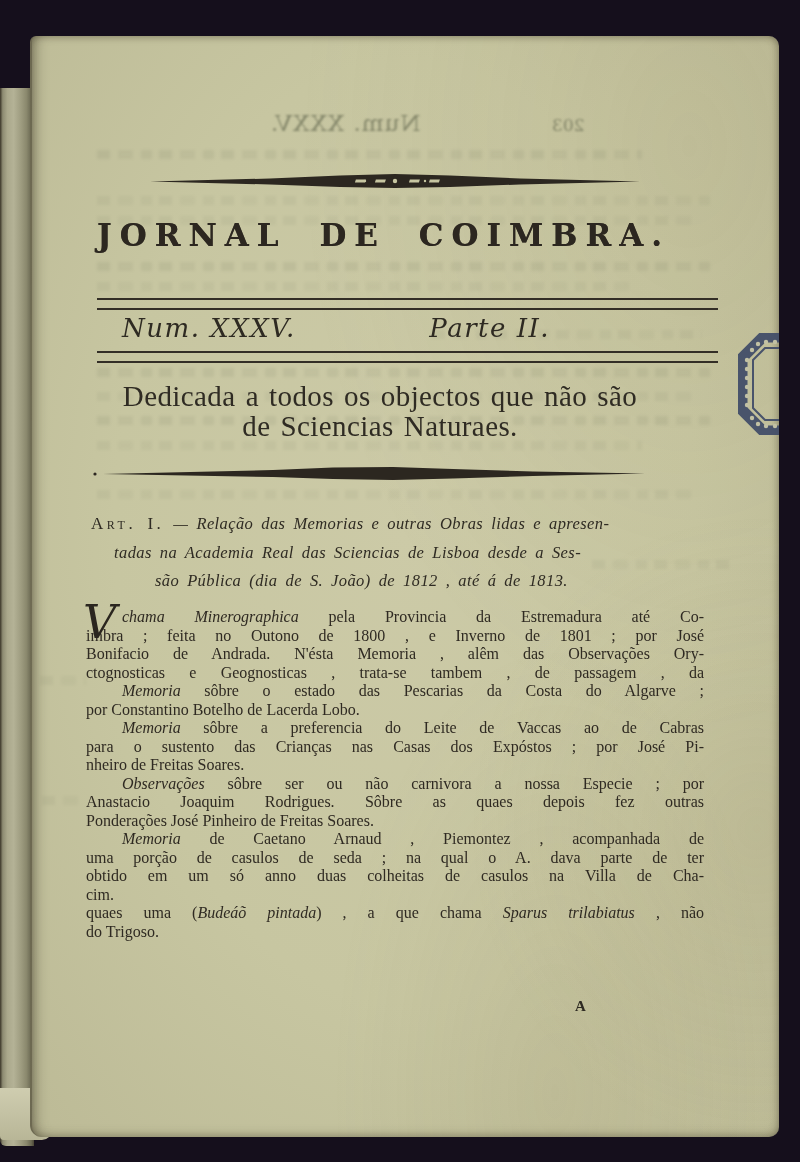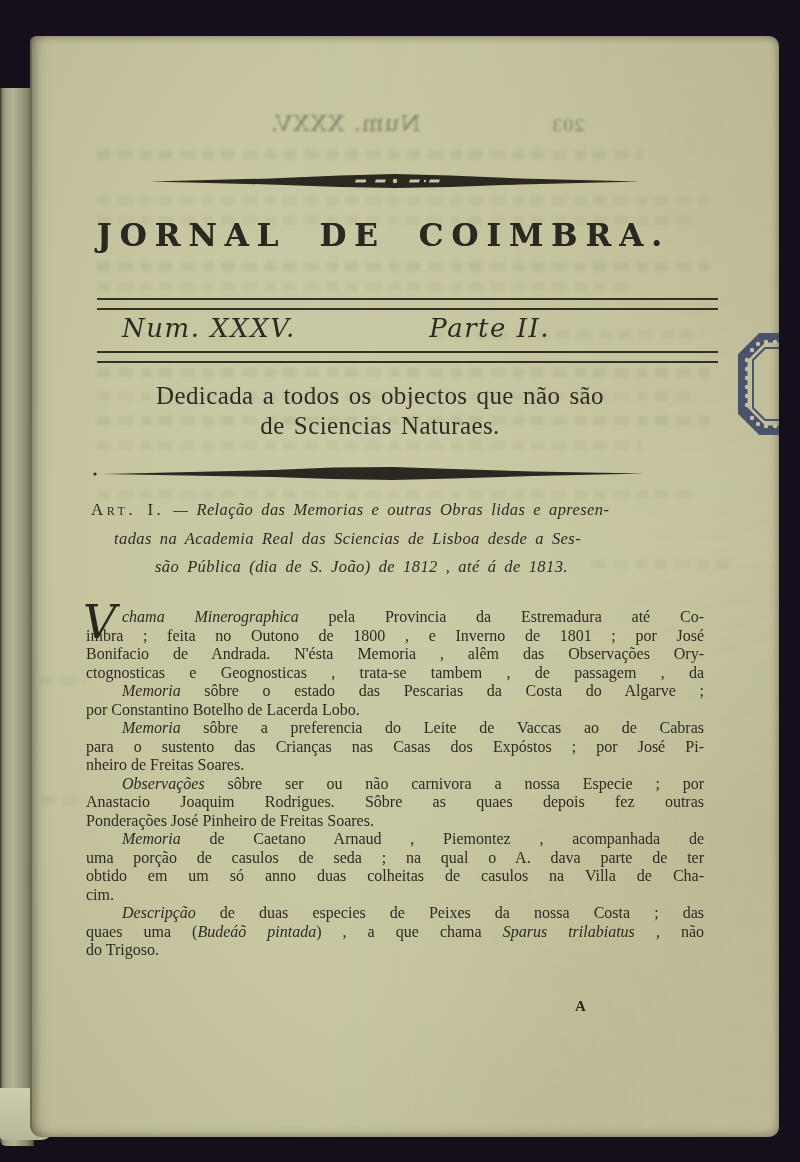--- a/index.html
+++ b/index.html
@@ -85,21 +85,21 @@
   .issue-row{
     width:621px;height:44px;display:flex;align-items:baseline;
     justify-content:space-between;box-sizing:border-box;
     padding:4px 168px 0 25px;
     font-family:"DejaVu Serif", serif;font-style:italic;
     font-size:26px;letter-spacing:1.5px;color:#2e2a22;
   }
 
   .dedication{
     width:566px;text-align:center;
-    font-size:25px;line-height:30px;letter-spacing:0.4px;word-spacing:2.5px;
+    font-size:29px;line-height:30px;letter-spacing:0.4px;word-spacing:2.5px;
     color:#2f2b23;
   }
 
   .article-heading{
     width:640px;font-style:italic;font-size:16.5px;line-height:28.5px;
     letter-spacing:0.4px;word-spacing:3.5px;color:#2f2b23;
   }
   .article-heading .hline2{padding-left:23px;}
   .article-heading .hline3{padding-left:64px;}
   .art-label{
@@ -183,21 +183,21 @@
       <div class="abs dedication" style="left:0;top:345px;">
         <div>Dedicada a todos os objectos que não são</div>
         <div>de Sciencias Naturaes.</div>
       </div>
 
       <svg class="abs ornament" style="left:-4px;top:430px;" width="552" height="15" viewBox="0 0 552 15">
         <circle cx="2" cy="8" r="1.6" fill="#2c2720"></circle>
         <polygon points="10,8 180,4 240,1.5 300,1 360,3 440,5.5 552,7.5 440,10 360,12.5 300,14 240,13 180,11" fill="#2c2720"></polygon>
       </svg>
 
-      <div class="abs article-heading" style="left:-6px;top:460px;">
+      <div class="abs article-heading" style="left:-6px;top:474px;">
         <div>
           <span class="art-label">Art. I.</span><span>— Relação das Memorias e outras Obras lidas e apresen-</span>
         </div>
         <div class="hline2">tadas na Academia Real das Sciencias de Lisboa desde a Ses-</div>
         <div class="hline3">são Pública (dia de S. João) de 1812 , até á de 1813.</div>
       </div>
 
       <div class="abs body-text" style="left:-11px;top:572px;">
           <div>
             <div class="tline just has-drop"><span class="dropcap">V</span><span class="it">chama Minerographica</span><span> pela Provincia da Estremadura até Co-</span></div>
@@ -219,21 +219,20 @@
             <div class="tline just"><span>Anastacio Joaquim Rodrigues.  Sôbre as quaes depois fez outras</span></div>
             <div class="tline"><span>Ponderações José Pinheiro de Freitas Soares.</span></div>
           </div>
           <div>
             <div class="tline just ind"><span class="it">Memoria</span><span> de Caetano Arnaud , Piemontez , acompanhada de</span></div>
             <div class="tline just"><span>uma porção de casulos de seda ; na qual o A. dava parte de ter</span></div>
             <div class="tline just"><span>obtido em um só anno duas colheitas de casulos na Villa de Cha-</span></div>
             <div class="tline"><span>cim.</span></div>
           </div>
           <div>
-            <div class="tline just ind"><span class="it">Descripção</span><span> de duas especies de Peixes da nossa Costa ; das</span></div>
             <div class="tline just"><span>quaes uma (</span><span class="it">Budeáõ pintada</span><span>) , a que chama </span><span class="it">Sparus trilabiatus</span><span> , não</span></div>
             <div class="tline"><span>do Trigoso.</span></div>
           </div>
         </div>
 
       <div class="abs signature" style="left:-11px;top:962px;">A</div>
     </div>
 
     <svg class="stamp" style="left:706px;top:297px;" width="92" height="102" viewBox="0 0 92 102">
       <path d="M25,4 H67 L88,25 V77 L67,98 H25 L4,77 V25 Z" fill="none" stroke="#3f4b68" stroke-width="11"></path>

